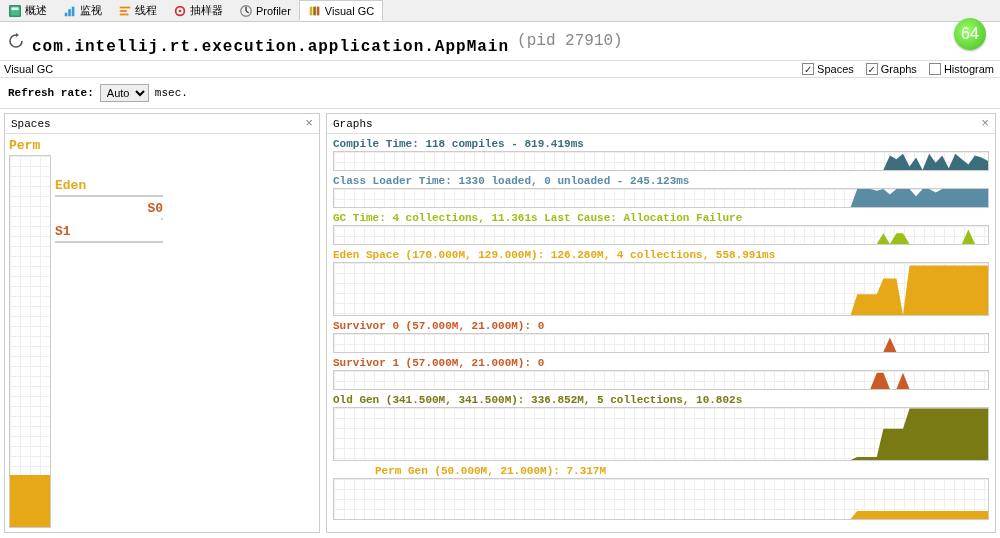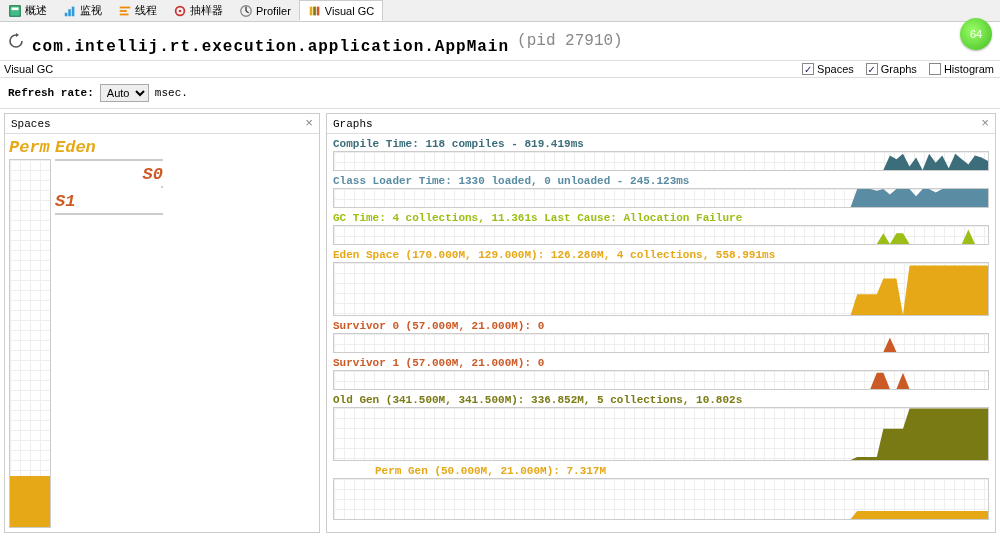--- a/index.html
+++ b/index.html
@@ -31,25 +31,25 @@
   .tab.active { background: #fff; border: 1px solid #ccc; border-bottom: 1px solid #fff; }
   .tab-icon { width: 14px; height: 14px; }
   .title-row {
     display: flex; align-items: center; padding: 4px 8px; gap: 8px;
     font-size: 16px;
   }
   .title-main { font-family: "Courier New", monospace; font-weight: bold; letter-spacing: 1px; margin-top: 12px; }
   .title-pid { color: #888; font-family: "Courier New", monospace; font-weight: normal; }
   .refresh-icon { width: 16px; height: 16px; }
   .badge {
-    position: absolute; right: 8px; top: 18px;
+    position: absolute; right: 14px; top: 18px;
     width: 32px; height: 32px; border-radius: 50%;
     background: radial-gradient(circle at 40% 40%, #9f6, #4b2);
     color: #fff; display: flex; align-items: center; justify-content: center;
-    font-size: 11px; box-shadow: 0 1px 2px rgba(0,0,0,0.3);
+    font-size: 16px; box-shadow: 0 1px 2px rgba(0,0,0,0.3);
   }
   .subheader {
     display: flex; align-items: center; justify-content: space-between;
     border-top: 1px solid #ddd; border-bottom: 1px solid #ddd;
     padding: 2px 6px 2px 4px; font-size: 11px; background: #fff;
   }
   .subheader-right { display: flex; gap: 12px; align-items: center; }
   .chk { display: flex; align-items: center; gap: 3px; }
   .chkbox { width: 12px; height: 12px; border: 1px solid #888; display: inline-flex; align-items: center; justify-content: center; font-size: 10px; color: #226; }
   .refresh-row {
@@ -65,29 +65,29 @@
     display: flex; flex-direction: column;
   }
   .panel-header {
     display: flex; justify-content: space-between; align-items: center;
     padding: 2px 6px; border-bottom: 1px solid #ddd;
     font-family: "SimSun","Courier New",monospace; font-size: 11px;
   }
   .panel-close { color: #888; cursor: pointer; font-size: 13px; }
   .spaces-body { display: flex; gap: 4px; padding: 4px; flex: 1; }
   .space-col { display: flex; flex-direction: column; flex: 1; }
-  .space-label { font-family: "SimSun","Courier New",monospace; font-size: 17px; font-weight: bold; padding-bottom: 2px; font-style: italic; }
+  .space-label { font-family: "SimSun","Courier New",monospace; font-size: 13px; font-weight: bold; padding-bottom: 2px; }
   .space-box {
     border: 1px solid #ccc; position: relative;
     background-image: repeating-linear-gradient(to right, #eee 0 1px, transparent 1px 10px),
                       repeating-linear-gradient(to bottom, #eee 0 1px, transparent 1px 10px);
     flex: 1;
   }
   .space-fill { position: absolute; bottom: 0; left: 0; right: 0; }
-  .right-col { display: flex; flex-direction: column; gap: 4px; flex: 1; }
+  .right-col { display: flex; flex-direction: column; gap: 4px; flex: 1; margin-top: 40px; }
   .graphs-body { flex: 1; overflow: hidden; padding: 4px 6px; display: flex; flex-direction: column; }
   .graph-row { margin-bottom: 4px; }
   .graph-title { font-family: "SimSun","Courier New",monospace; font-size: 11px; font-weight: bold; margin-bottom: 1px; }
   .graph-area {
     border: 1px solid #ccc; position: relative; overflow: hidden;
     background-image: repeating-linear-gradient(to right, #eee 0 1px, transparent 1px 10px),
                       repeating-linear-gradient(to bottom, #eee 0 1px, transparent 1px 10px);
   }
   .graph-area svg { position: absolute; top:0; left:0; width:100%; height:100%; }
 </style>

